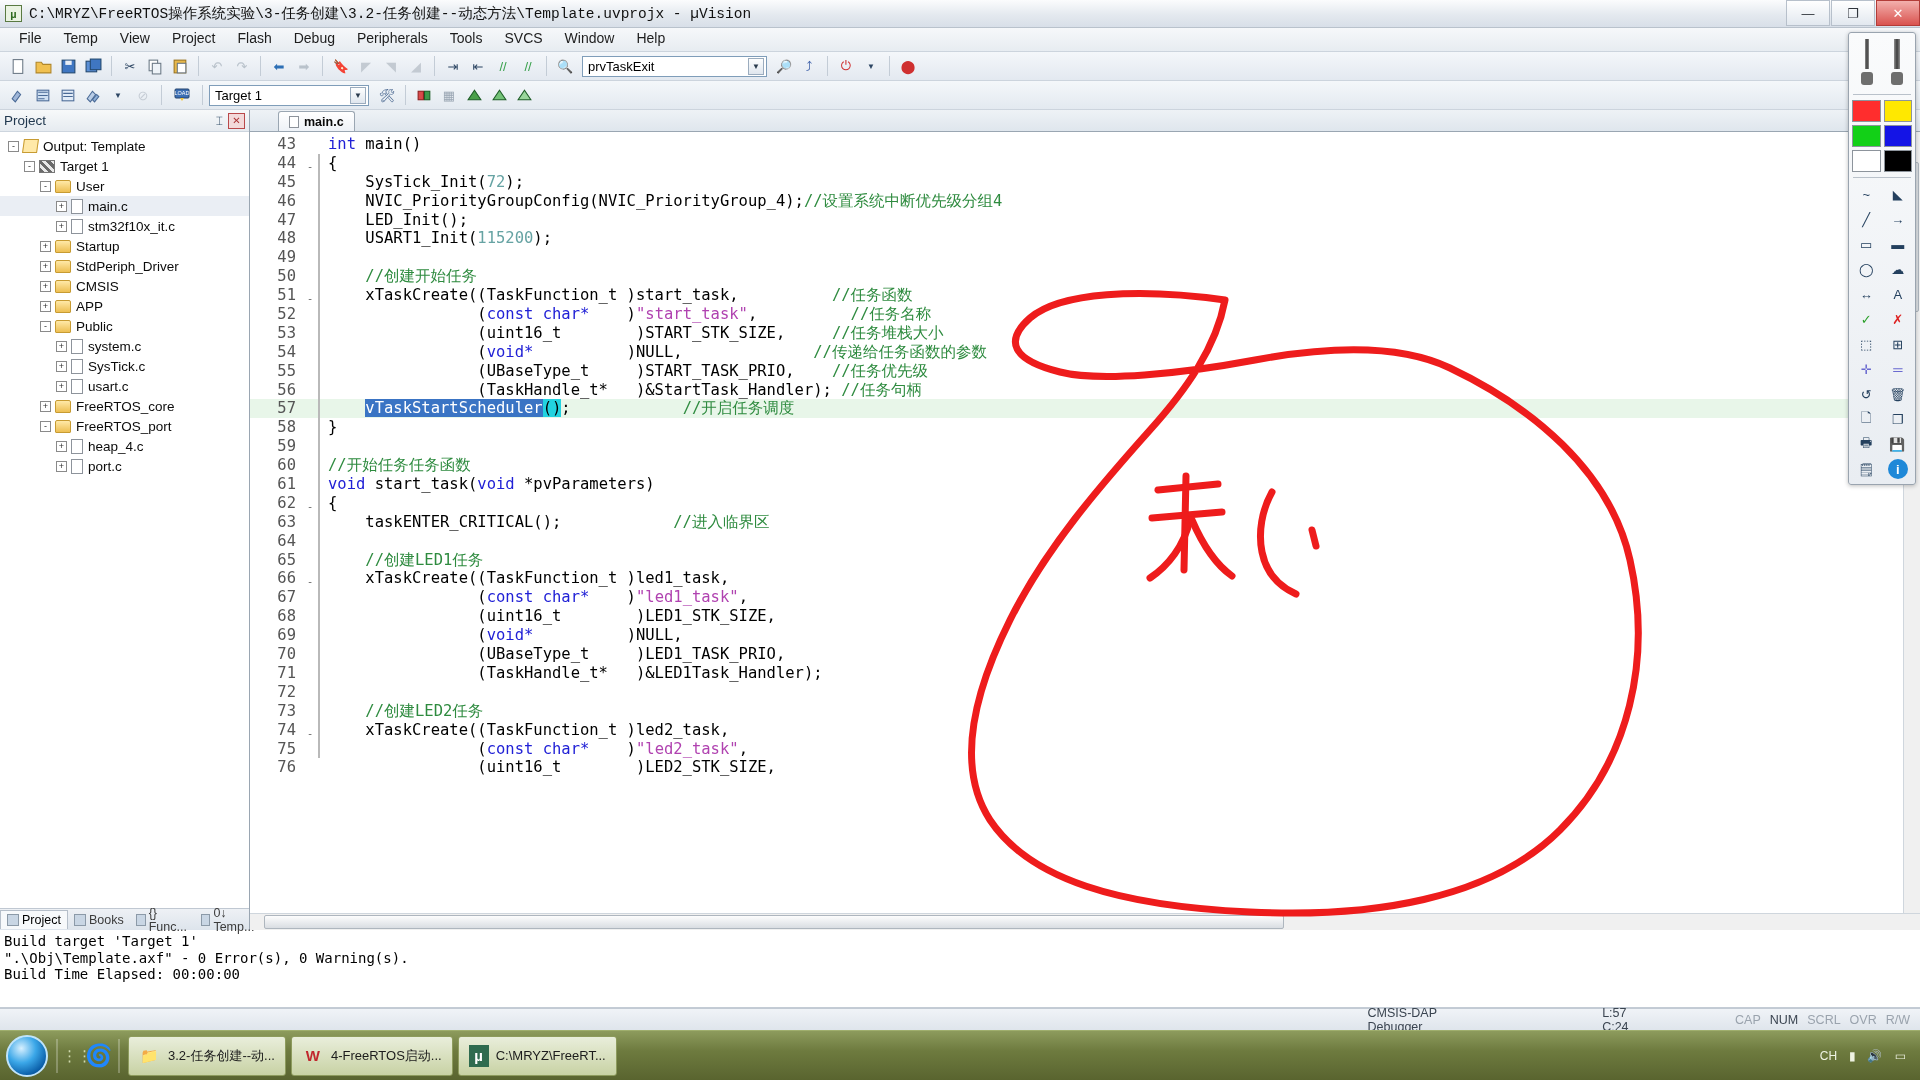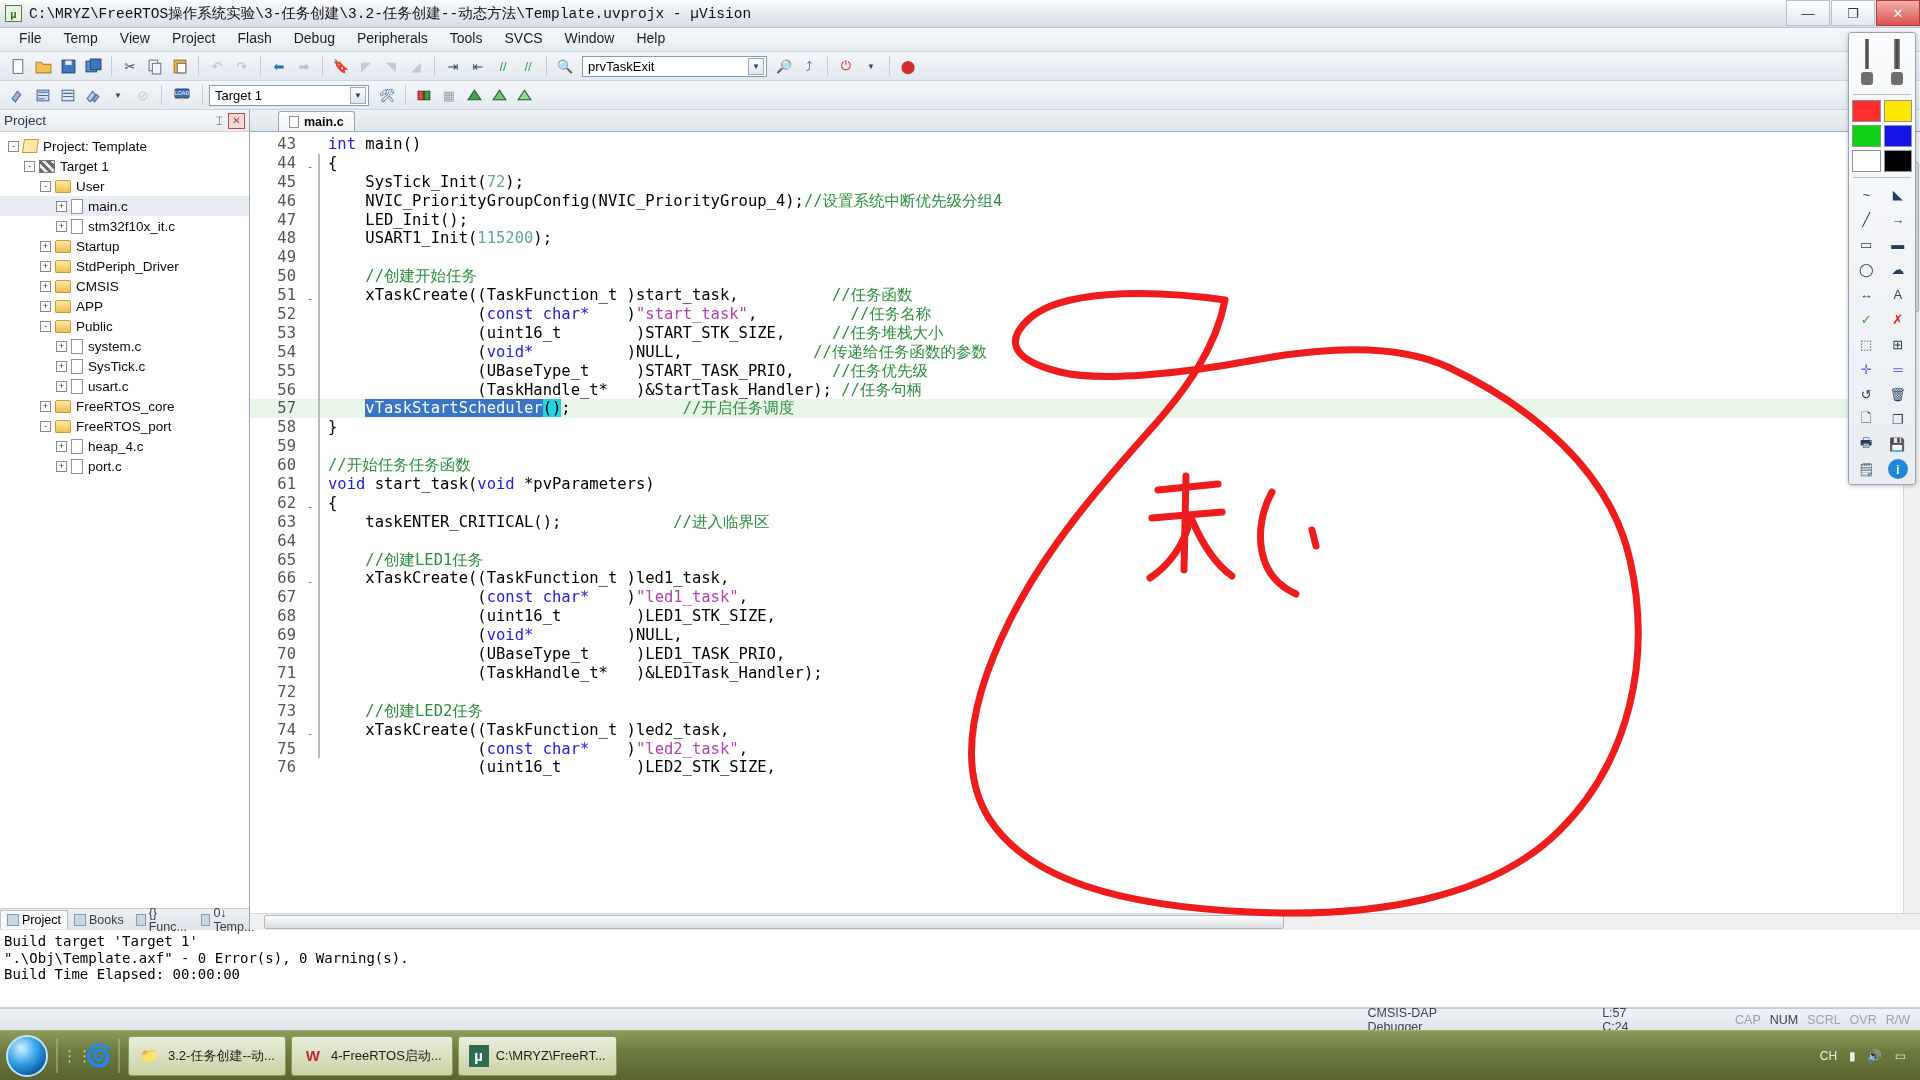--- a/index.html
+++ b/index.html
@@ -306,21 +306,21 @@
     <div class="projpane">
       <div class="pp-head">
         <span>Project</span>
         <span class="pin">⌶</span>
         <span class="x">✕</span>
       </div>
       <div class="tree" id="tree">
           <div class="row" style="padding-left: 8px;">
             <span class="exp">-</span>
             <span class="prj"></span>
-            <span>Project: Template</span>
+            <span>Output: Template</span>
           </div>
           <div class="row" style="padding-left: 24px;">
             <span class="exp">-</span>
             <span class="tgt"></span>
             <span>Target 1</span>
           </div>
           <div class="row" style="padding-left: 40px;">
             <span class="exp">-</span>
             <span class="fold y"></span>
             <span>User</span>

